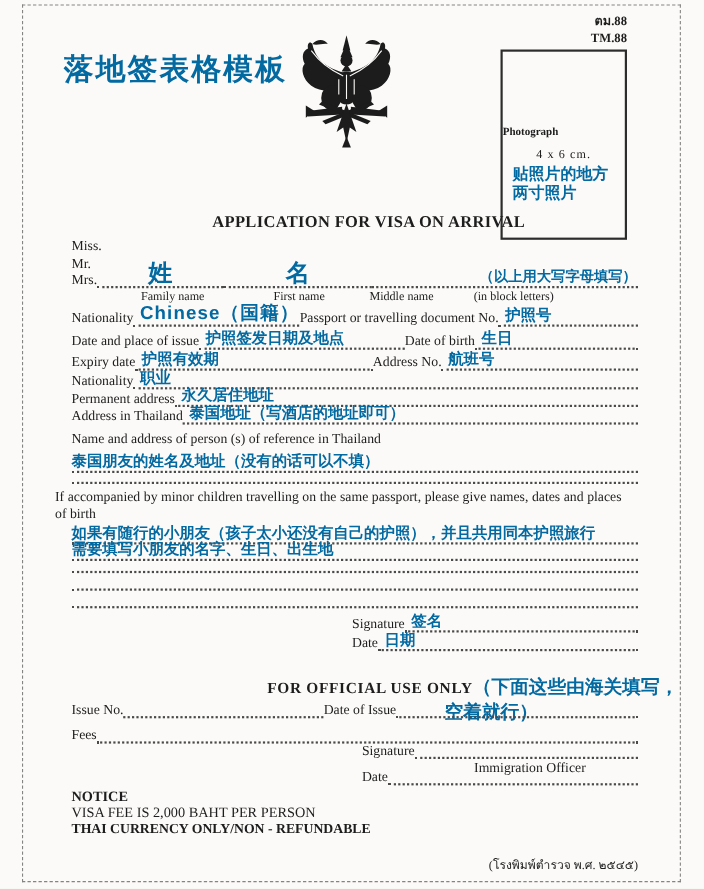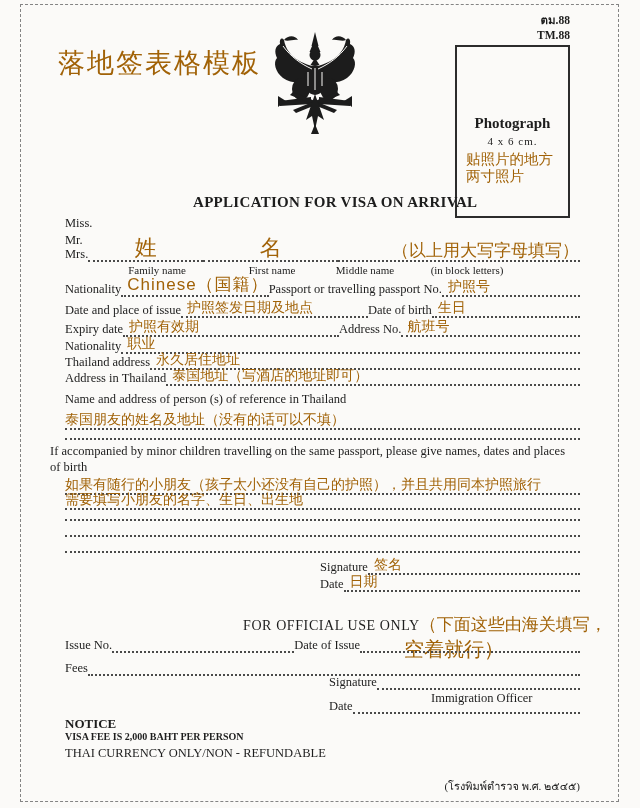--- a/index.html
+++ b/index.html
@@ -3,32 +3,32 @@
 <meta charset="utf-8">
 <style>
   html,body{margin:0;padding:0;background:#f3f1ee;}
   .paper{
     position:relative;width:640px;height:808px;overflow:hidden;
     background:#fbfaf8;color:#1d1d1d;
     font-family:"Liberation Serif","DejaVu Serif",serif;
   }
   .frame{position:absolute;left:20px;top:4px;right:21px;bottom:6px;border:1px dashed #848484;}
   .abs{position:absolute;}
-  .red{color:#a16207;font-family:"Liberation Sans","DejaVu Sans",sans-serif;font-weight:normal;}
+  .red{color:#0369a1;font-family:"Liberation Sans","DejaVu Sans",sans-serif;font-weight:bold;}
   .l{font-size:12.5px;line-height:14px;white-space:nowrap;padding-bottom:1px;}
   .row{position:absolute;left:65px;right:60px;display:flex;align-items:flex-end;height:20px;}
   .fill{flex:1 1 auto;border-bottom:2px dotted #4a4a4a;line-height:14px;min-width:0;}
   .seg{flex:0 0 auto;border-bottom:2px dotted #4a4a4a;line-height:14px;}
   .note{font-size:14px;line-height:16px;white-space:nowrap;padding:0 0 1px 6px;display:block;}
   .ctr{text-align:center;}
   .rgt{text-align:right;}
   .tpl-title{left:58px;top:45px;font-size:27px;letter-spacing:2px;}
   .code{right:70px;font-size:11.5px;font-weight:bold;line-height:13px;}
   .photo-box{left:455px;top:45px;width:115px;height:173px;border:2px solid #2c2c2c;box-sizing:border-box;}
-  .ph1{position:absolute;left:0;right:0;top:68px;text-align:center;font-weight:bold;font-size:15px;}
+  .ph1{position:absolute;left:0;right:0;top:68px;font-weight:bold;font-size:10px;}
   .ph2{position:absolute;left:0;right:0;top:88px;text-align:center;font-weight:normal;font-size:11px;letter-spacing:1px;}
   .phr1{position:absolute;left:9px;top:104px;font-size:14.5px;line-height:16px;white-space:nowrap;}
   .phr2{position:absolute;left:9px;top:121px;font-size:14.5px;line-height:16px;white-space:nowrap;}
   .form-title{left:193px;top:194px;font-size:15px;font-weight:bold;letter-spacing:0.3px;}
   .colhead{font-size:11px;transform:translateX(-50%);white-space:nowrap;}
   .bigcn{font-size:22px;line-height:22px;padding-bottom:1px;display:block;}
   .just{text-align:justify;text-align-last:justify;}
   .para{left:50px;width:515px;font-size:12.5px;line-height:15px;}
 </style>
 </head>
@@ -86,34 +86,34 @@
 
   <div class="row" style="top:242px">
     <span class="l">Mrs.</span>
     <span class="seg ctr" style="flex-basis:115px">
         <span class="red bigcn">姓</span>
       </span>
     <span class="seg ctr" style="flex-basis:135px">
         <span class="red bigcn">名</span>
       </span>
     <span class="fill rgt">
-        <span class="red note" style="font-size:17px;padding-right:1px">（以上用大写字母填写）</span>
+        <span class="red note" style="font-size:13px;padding-right:1px">（以上用大写字母填写）</span>
       </span>
   </div>
   <div class="abs colhead" style="left:157px;top:264px">Family name</div>
   <div class="abs colhead" style="left:272px;top:264px">First name</div>
   <div class="abs colhead" style="left:365px;top:264px">Middle name</div>
   <div class="abs colhead" style="left:467px;top:264px">(in block letters)</div>
 
   <div class="row" style="top:277px">
     <span class="l">Nationality</span>
     <span class="seg" style="flex-basis:132px">
         <span class="red note" style="font-size:17px;line-height:18px;letter-spacing:1px">Chinese（国籍）</span>
       </span>
-    <span class="l">Passport or travelling passport No.</span>
+    <span class="l">Passport or travelling document No.</span>
     <span class="fill">
         <span class="red note">护照号</span>
       </span>
   </div>
 
   <div class="row" style="top:298px">
     <span class="l">Date and place of issue</span>
     <span class="seg" style="flex-basis:187px">
         <span class="red note">护照签发日期及地点</span>
       </span>
@@ -135,21 +135,21 @@
   </div>
 
   <div class="row" style="top:334px">
     <span class="l">Nationality</span>
     <span class="fill">
         <span class="red note">职业</span>
       </span>
   </div>
 
   <div class="row" style="top:350px">
-    <span class="l">Thailand address</span>
+    <span class="l">Permanent address</span>
     <span class="fill">
         <span class="red note">永久居住地址</span>
       </span>
   </div>
 
   <div class="row" style="top:366px">
     <span class="l">Address in Thailand</span>
     <span class="fill">
         <span class="red note">泰国地址（写酒店的地址即可）</span>
       </span>
@@ -196,23 +196,23 @@
       </span>
   </div>
   <div class="row" style="top:572px;left:320px">
     <span class="l">Date</span>
     <span class="fill">
         <span class="red note">日期</span>
       </span>
   </div>
 
   <div class="abs" style="left:243px;top:613px;white-space:nowrap">
-    <span style="font-weight:normal;font-size:14px;letter-spacing:0.6px">FOR OFFICIAL USE ONLY</span><span class="red" style="font-size:17px">（下面这些由海关填写，</span>
-  </div>
-  <div class="abs red" style="left:404px;top:636px;font-size:20px">空着就行）</div>
+    <span style="font-weight:bold;font-size:14px;letter-spacing:0.6px">FOR OFFICIAL USE ONLY</span><span class="red" style="font-size:17px">（下面这些由海关填写，</span>
+  </div>
+  <div class="abs red" style="left:404px;top:636px;font-size:17px">空着就行）</div>
 
   <div class="row" style="top:633px">
     <span class="l">Issue No.</span>
     <span class="seg" style="flex-basis:182px"></span>
     <span class="l">Date of Issue</span>
     <span class="fill"></span>
   </div>
   <div class="row" style="top:656px">
     <span class="l">Fees</span>
     <span class="fill"></span>
@@ -221,17 +221,17 @@
     <span class="l">Signature</span>
     <span class="fill"></span>
   </div>
   <div class="abs l" style="left:431px;top:691px">Immigration Officer</div>
   <div class="row" style="top:694px;left:329px">
     <span class="l">Date</span>
     <span class="fill"></span>
   </div>
 
   <div class="abs" style="left:65px;top:716px;font-weight:bold;font-size:13px">NOTICE</div>
-  <div class="abs" style="left:65px;top:731px;font-weight:bold;font-size:10px">VISA FEE IS 2,000 BAHT PER PERSON</div>
-  <div class="abs" style="left:65px;top:746px;font-weight:normal;font-size:12.5px">THAI CURRENCY ONLY/NON - REFUNDABLE</div>
+  <div class="abs" style="left:65px;top:731px;font-weight:normal;font-size:13px">VISA FEE IS 2,000 BAHT PER PERSON</div>
+  <div class="abs" style="left:65px;top:746px;font-weight:bold;font-size:12.5px">THAI CURRENCY ONLY/NON - REFUNDABLE</div>
 
   <div class="abs" style="right:60px;top:777px;font-size:11px">(โรงพิมพ์ตำรวจ พ.ศ. ๒๕๔๕)</div>
 </div>
 
 </body></html>

